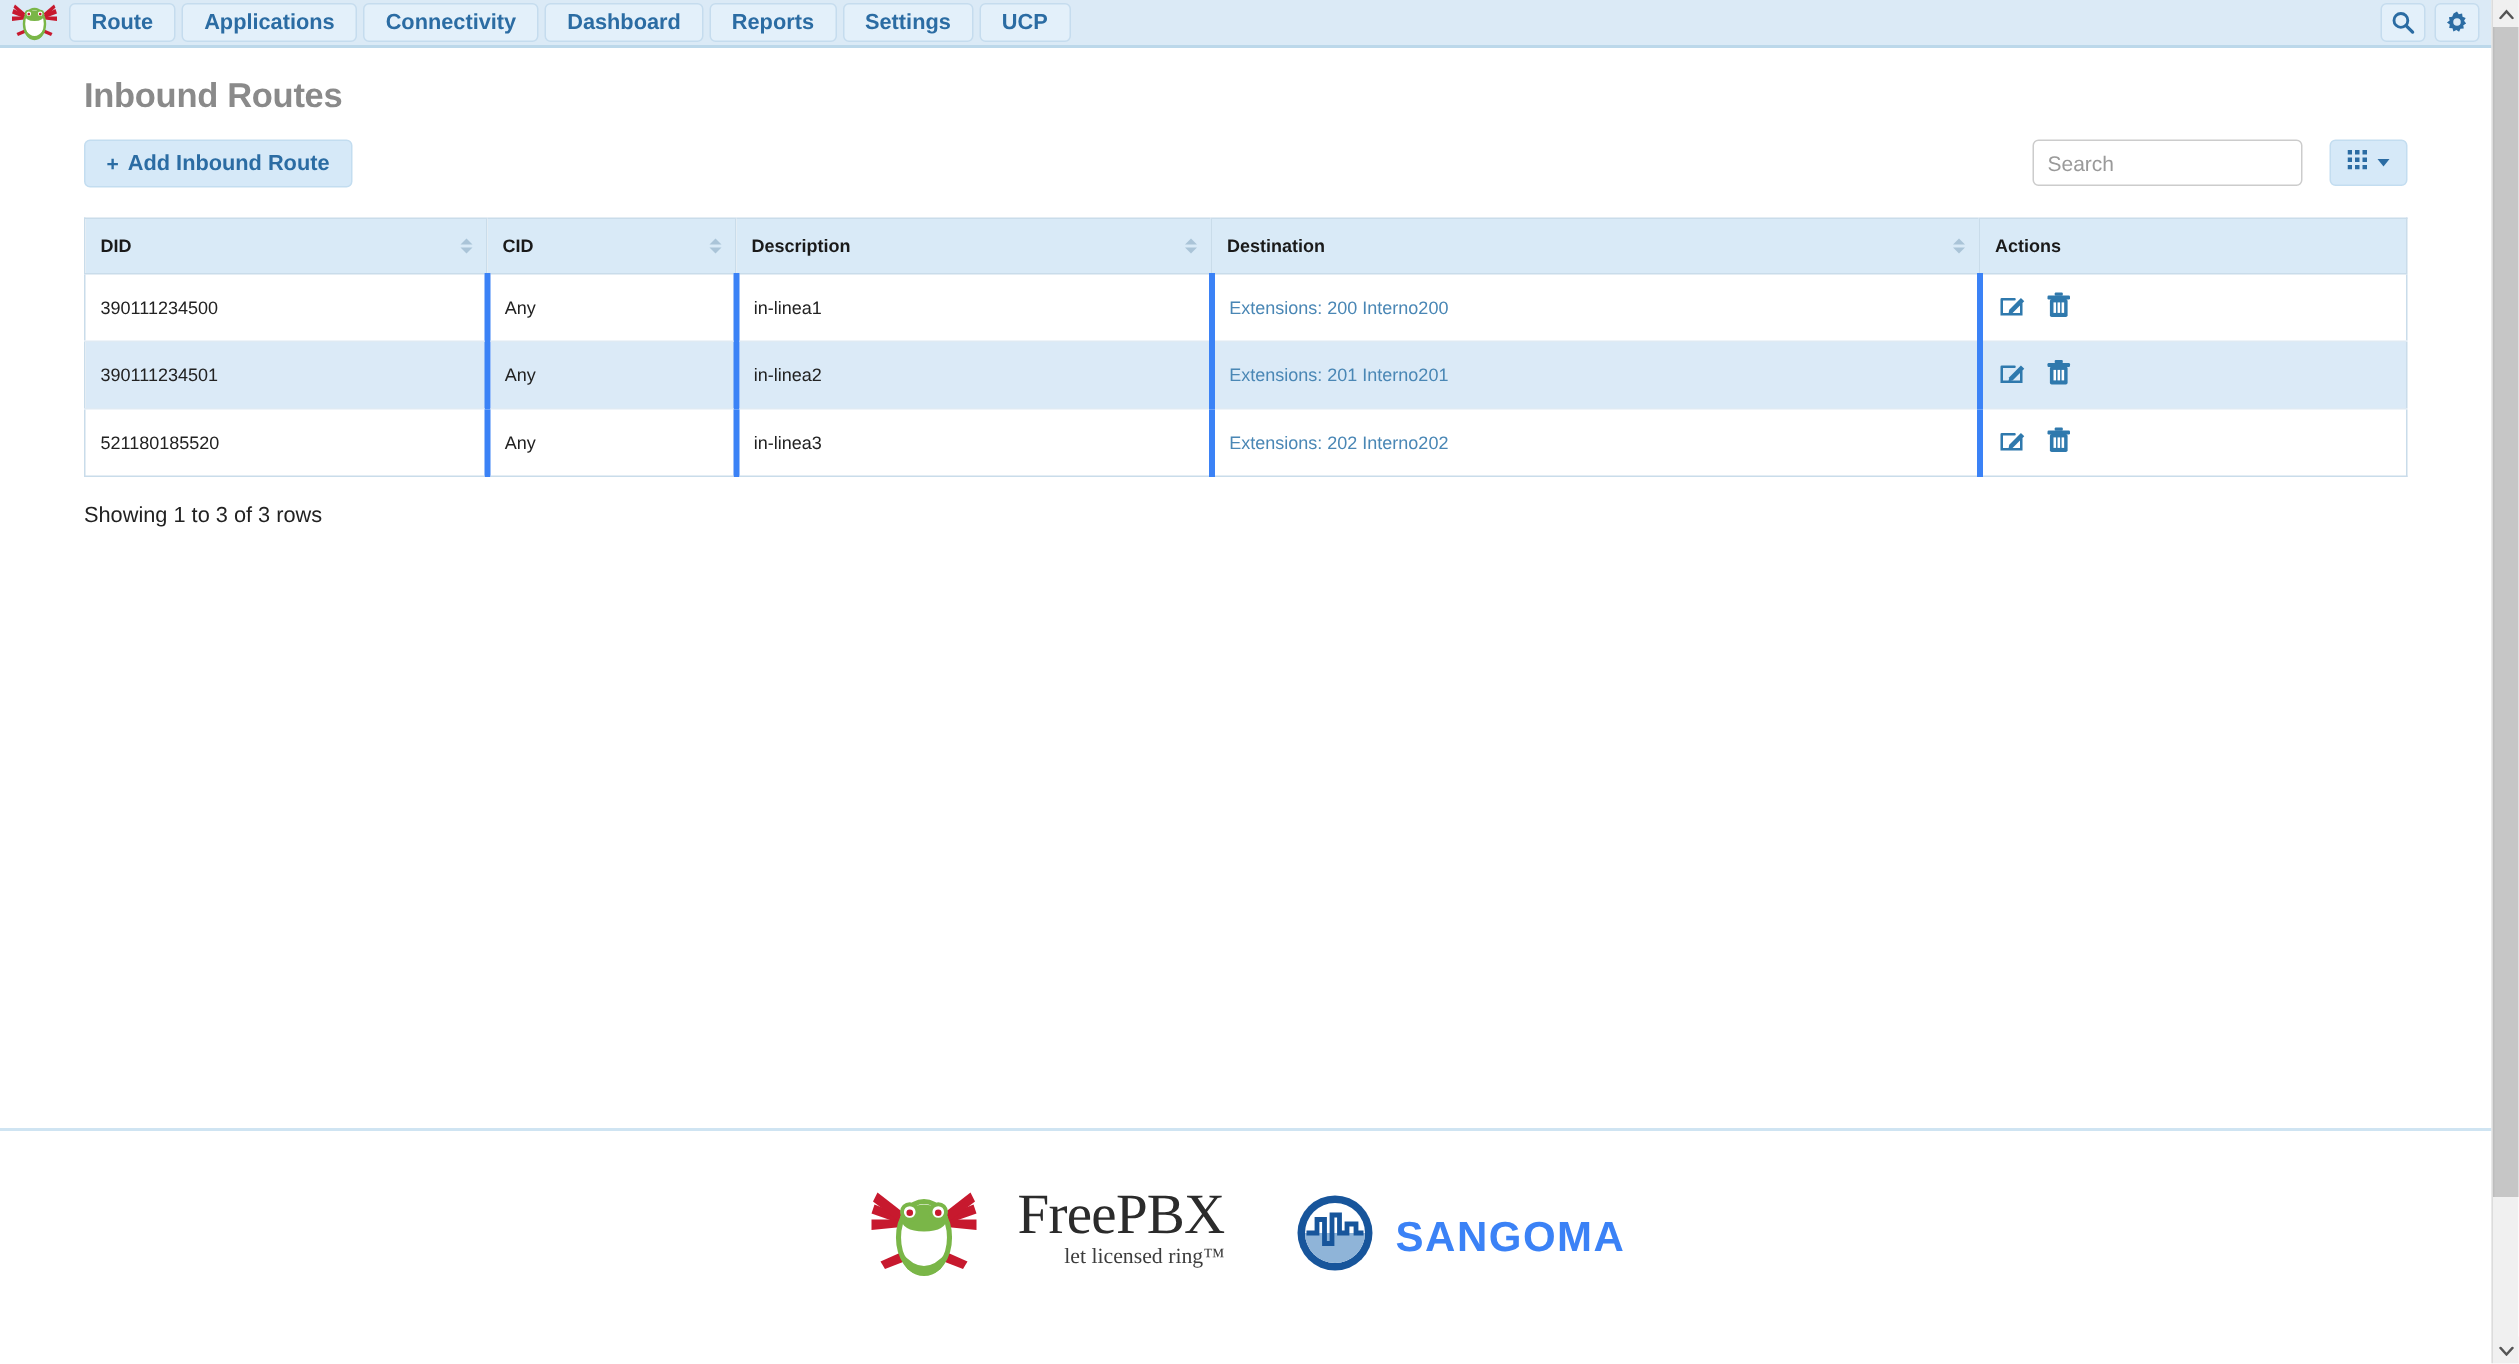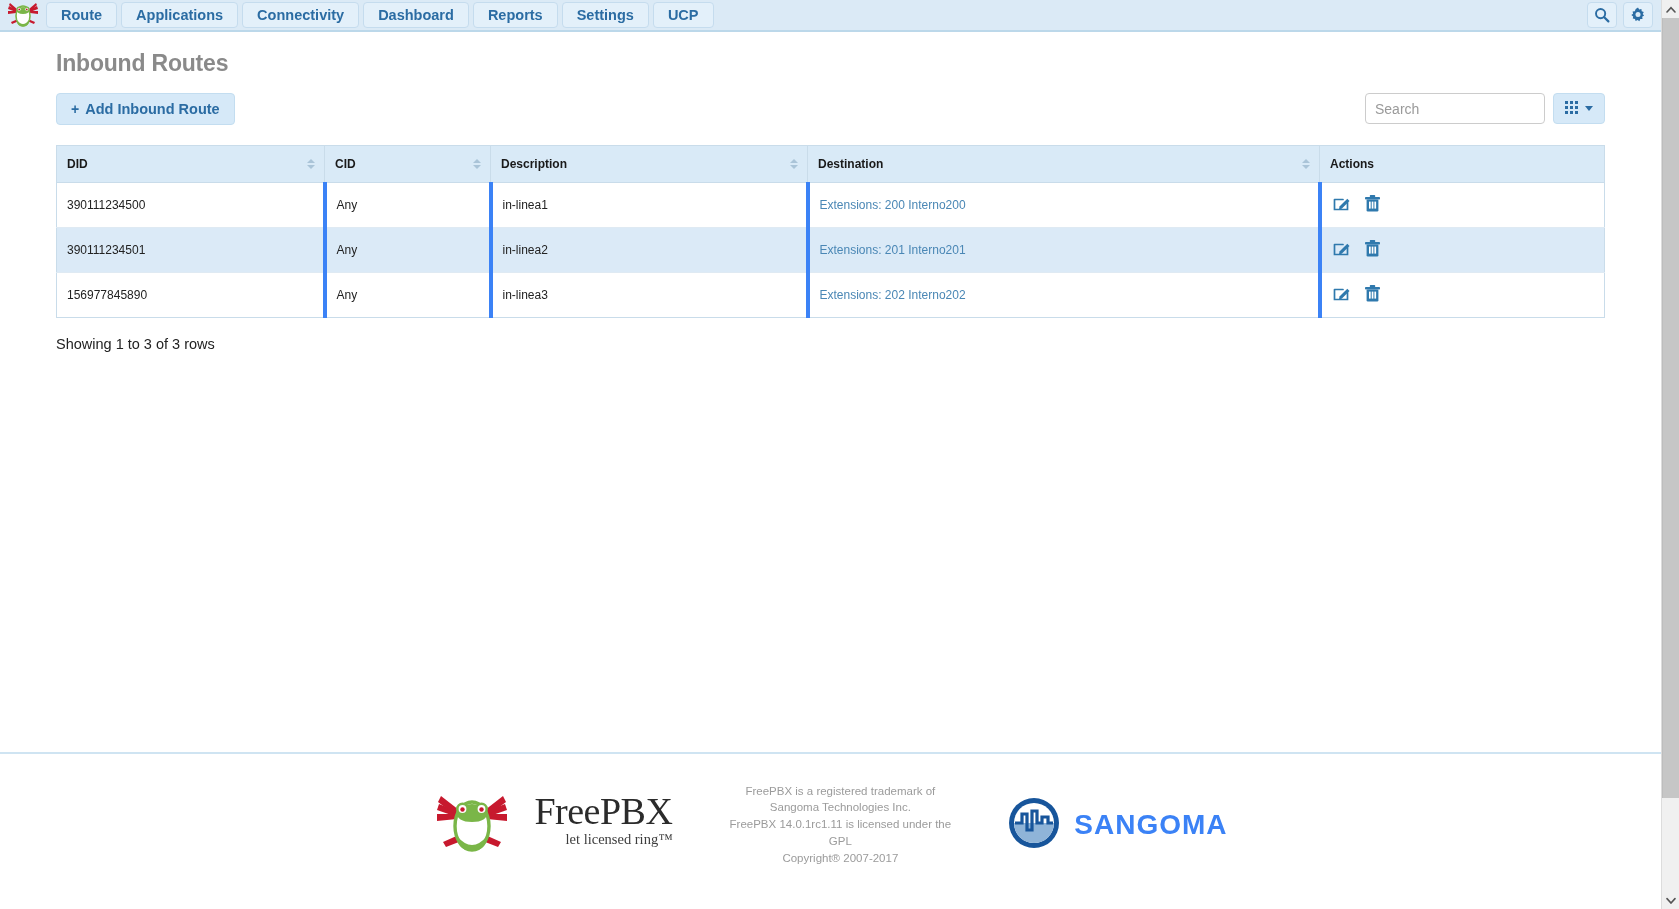--- a/index.html
+++ b/index.html
@@ -110,21 +110,21 @@
     border: 1px solid #c3ddf0;
     border-radius: 4px;
     color: #2b6ca3;
     font-size: 14.5px;
     font-weight: bold;
     cursor: pointer;
   }
   .btn-add .plus { font-size: 14px; margin-right: 6px; font-weight: bold; }
   .toolbar-right {
     position: absolute; right: 0; top: 0;
-    display: flex; align-items: center; gap: 8px;
+    display: flex; align-items: center; gap: 18px;
   }
   .search-input {
     width: 180px; height: 31px;
     padding: 0 9px;
     font-size: 14px;
     color: #555;
     border: 1px solid #ccc;
     border-radius: 4px;
     background: #fff;
     font-family: "Liberation Sans", sans-serif;
@@ -439,21 +439,21 @@
                   <g fill="#ffffff">
                     <rect x="5" y="7.6" width="1.7" height="7"></rect>
                     <rect x="7.7" y="7.6" width="1.7" height="7"></rect>
                     <rect x="10.4" y="7.6" width="1.7" height="7"></rect>
                   </g>
                 </svg>
               </span>
             </td>
           </tr>
           <tr>
-            <td>156977845890</td>
+            <td>521180185520</td>
             <td>Any</td>
             <td>in-linea3</td>
             <td>
               <span class="dest-link">Extensions: 202 Interno202</span>
             </td>
             <td class="actions-cell">
               <span class="act-icon">
                 <svg width="19" height="19" viewBox="0 0 19 19">
                   <path d="M2.5 5.5 h8.5 M2.5 5.5 v10 h13 v-7" fill="none" stroke="#2f79ad" stroke-width="1.7" stroke-linecap="round"></path>
                   <path d="M7.5 12.5 l7.8-7.8 2.2 2.2 -7.8 7.8 -2.7 .5 z" fill="#2f79ad"></path>
@@ -503,26 +503,20 @@
             <circle cx="48.5" cy="17.5" r="2.2" fill="#c7192e"></circle>
             <path d="M24 44 Q39 62 54 44 Q54 58 39 59 Q24 58 24 44 Z" fill="#7ab648"></path>
           </svg>
         </span>
         <div class="fpbx-text-wrap">
           <span class="fpbx-name">FreePBX</span>
           <span class="fpbx-tag">let licensed ring™</span>
         </div>
       </div>
 
-      <div class="legal">
-        <div>FreePBX is a registered trademark of</div>
-        <div>Sangoma Technologies Inc.</div>
-        <div>FreePBX 14.0.1rc1.11 is licensed under the GPL</div>
-        <div>Copyright® 2007-2017</div>
-      </div>
 
       <div class="sangoma">
         <span>
           <svg width="52" height="52" viewBox="0 0 52 52">
             <circle cx="26" cy="26" r="25" fill="#17559b"></circle>
             <circle cx="26" cy="26" r="20" fill="#ffffff"></circle>
             <path d="M6 26 a20 20 0 0 0 40 0 z" fill="#8fb4d8"></path>
             <path d="M7 26 h7 v-9 h5 v16 h5 v-19 h5 v12 h5 v-6 h6 v6 h5" fill="none" stroke="#17559b" stroke-width="3.2" stroke-linejoin="miter"></path>
           </svg>
         </span>

